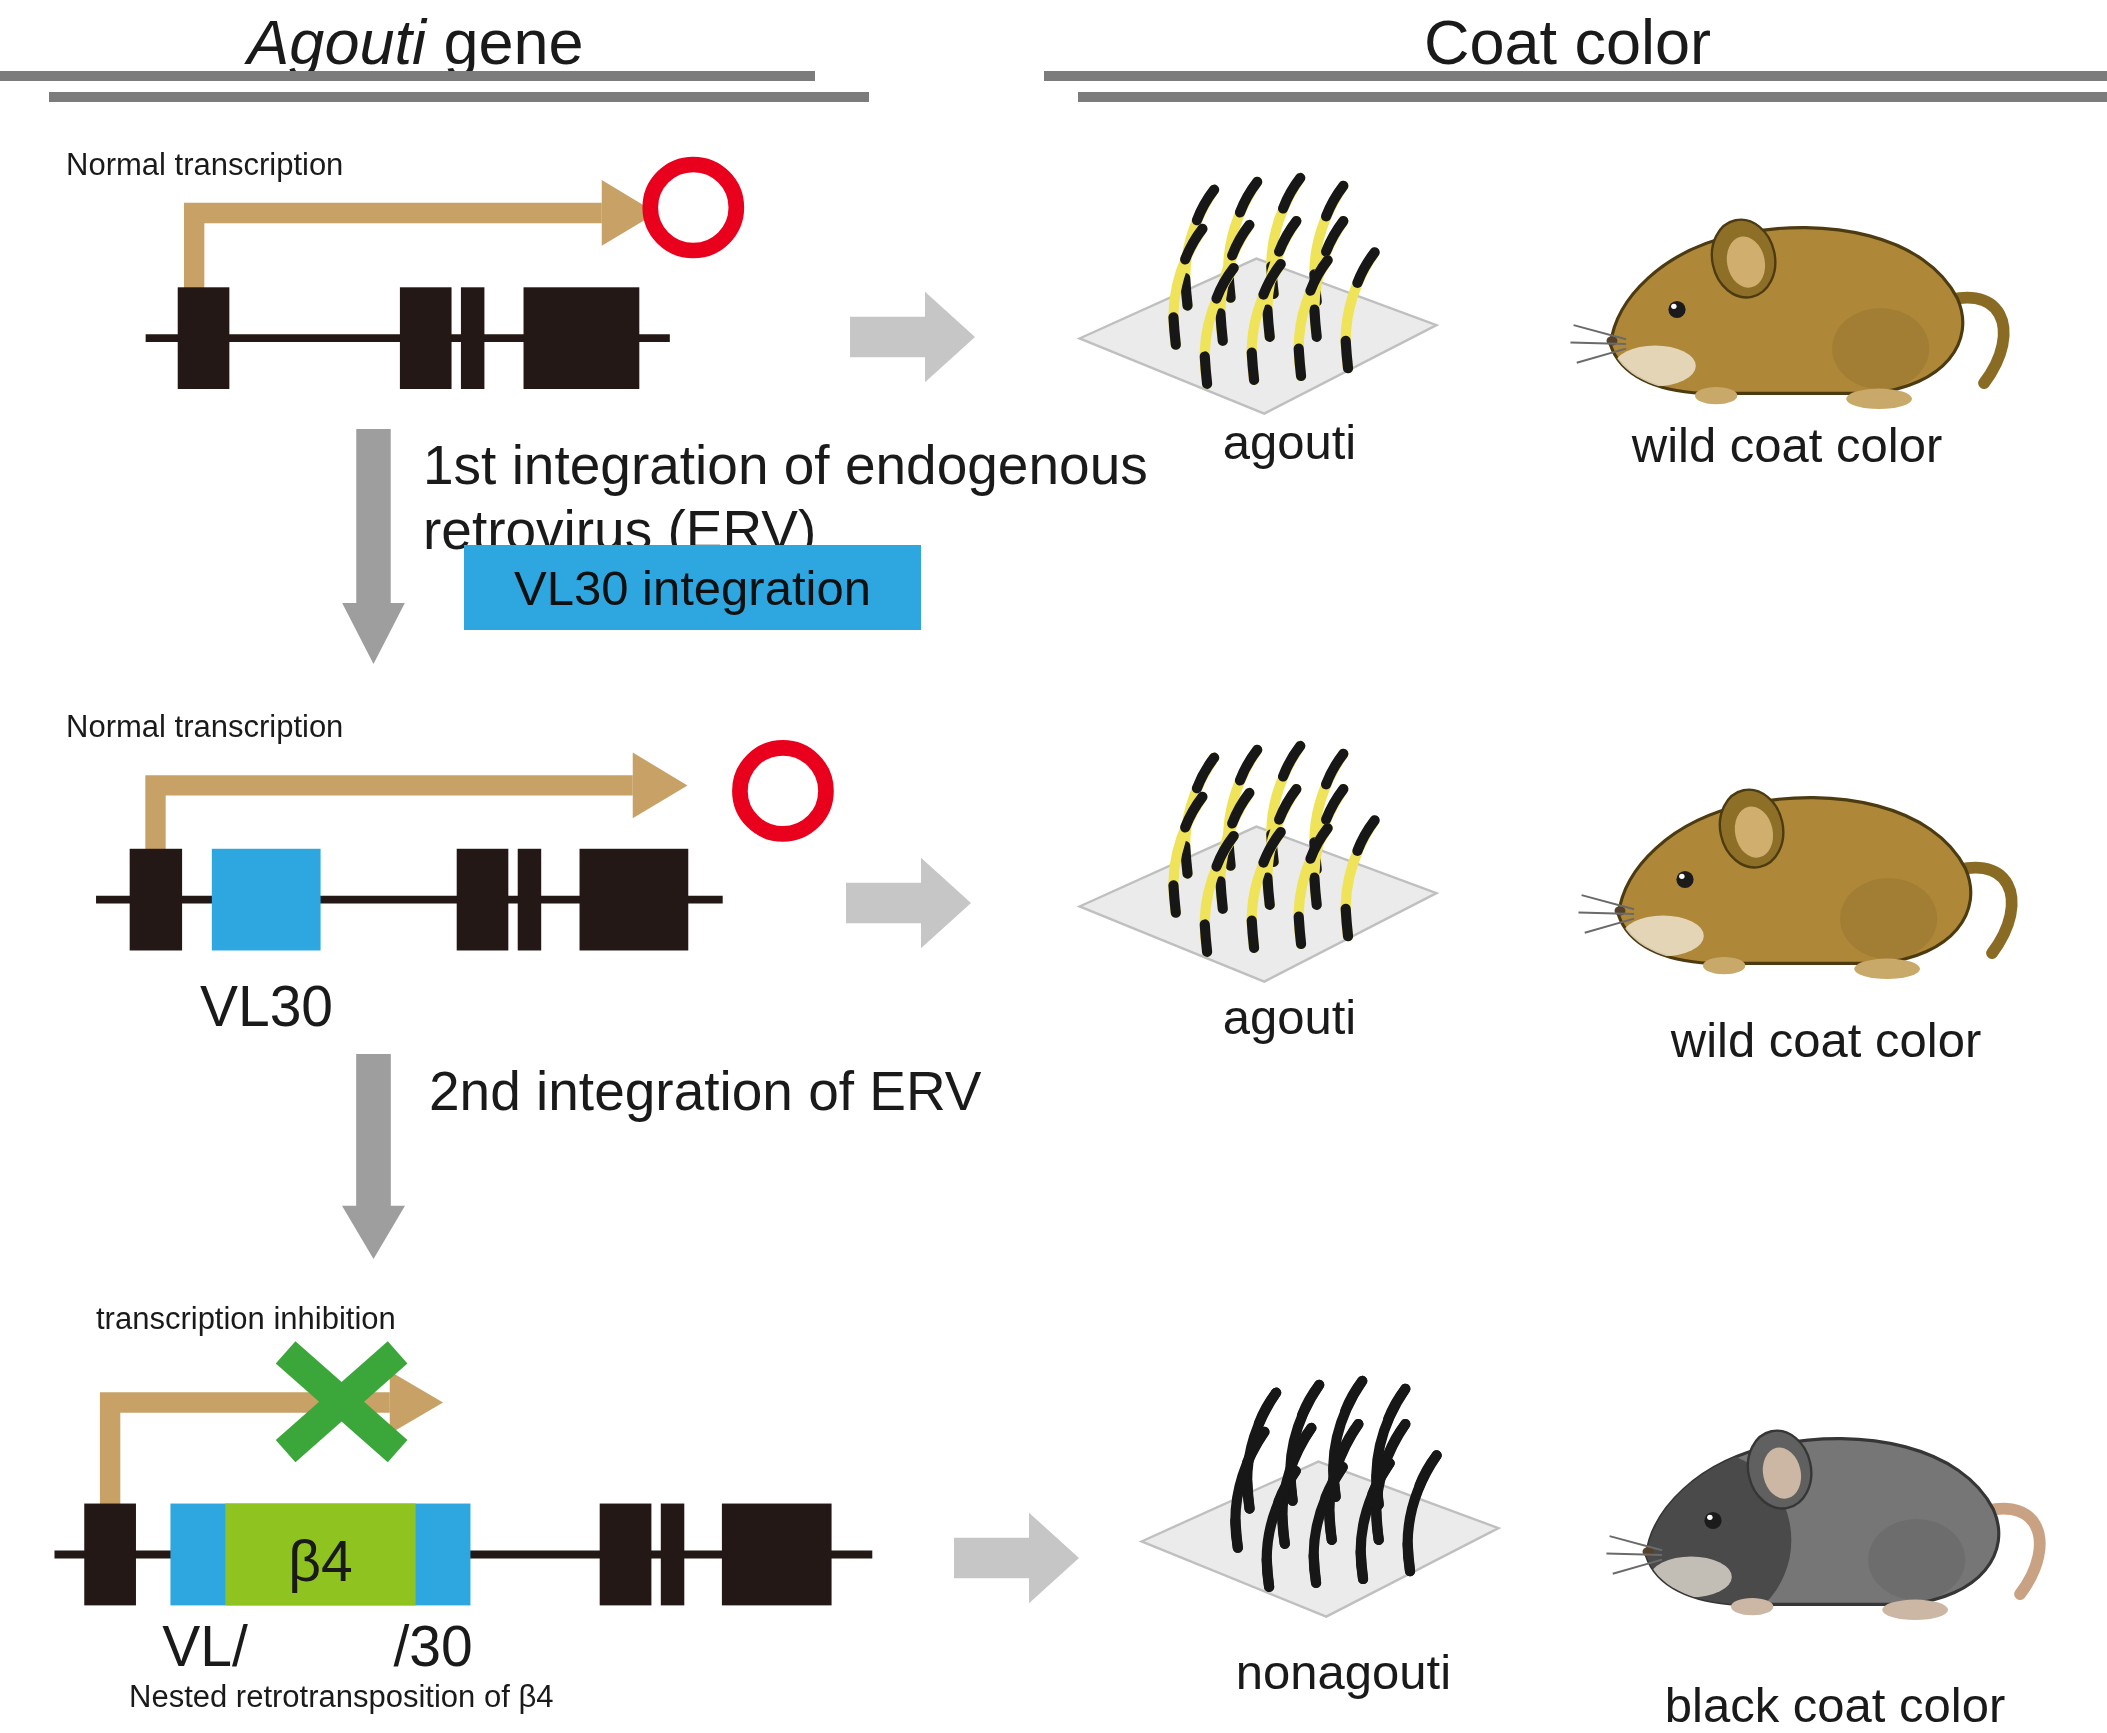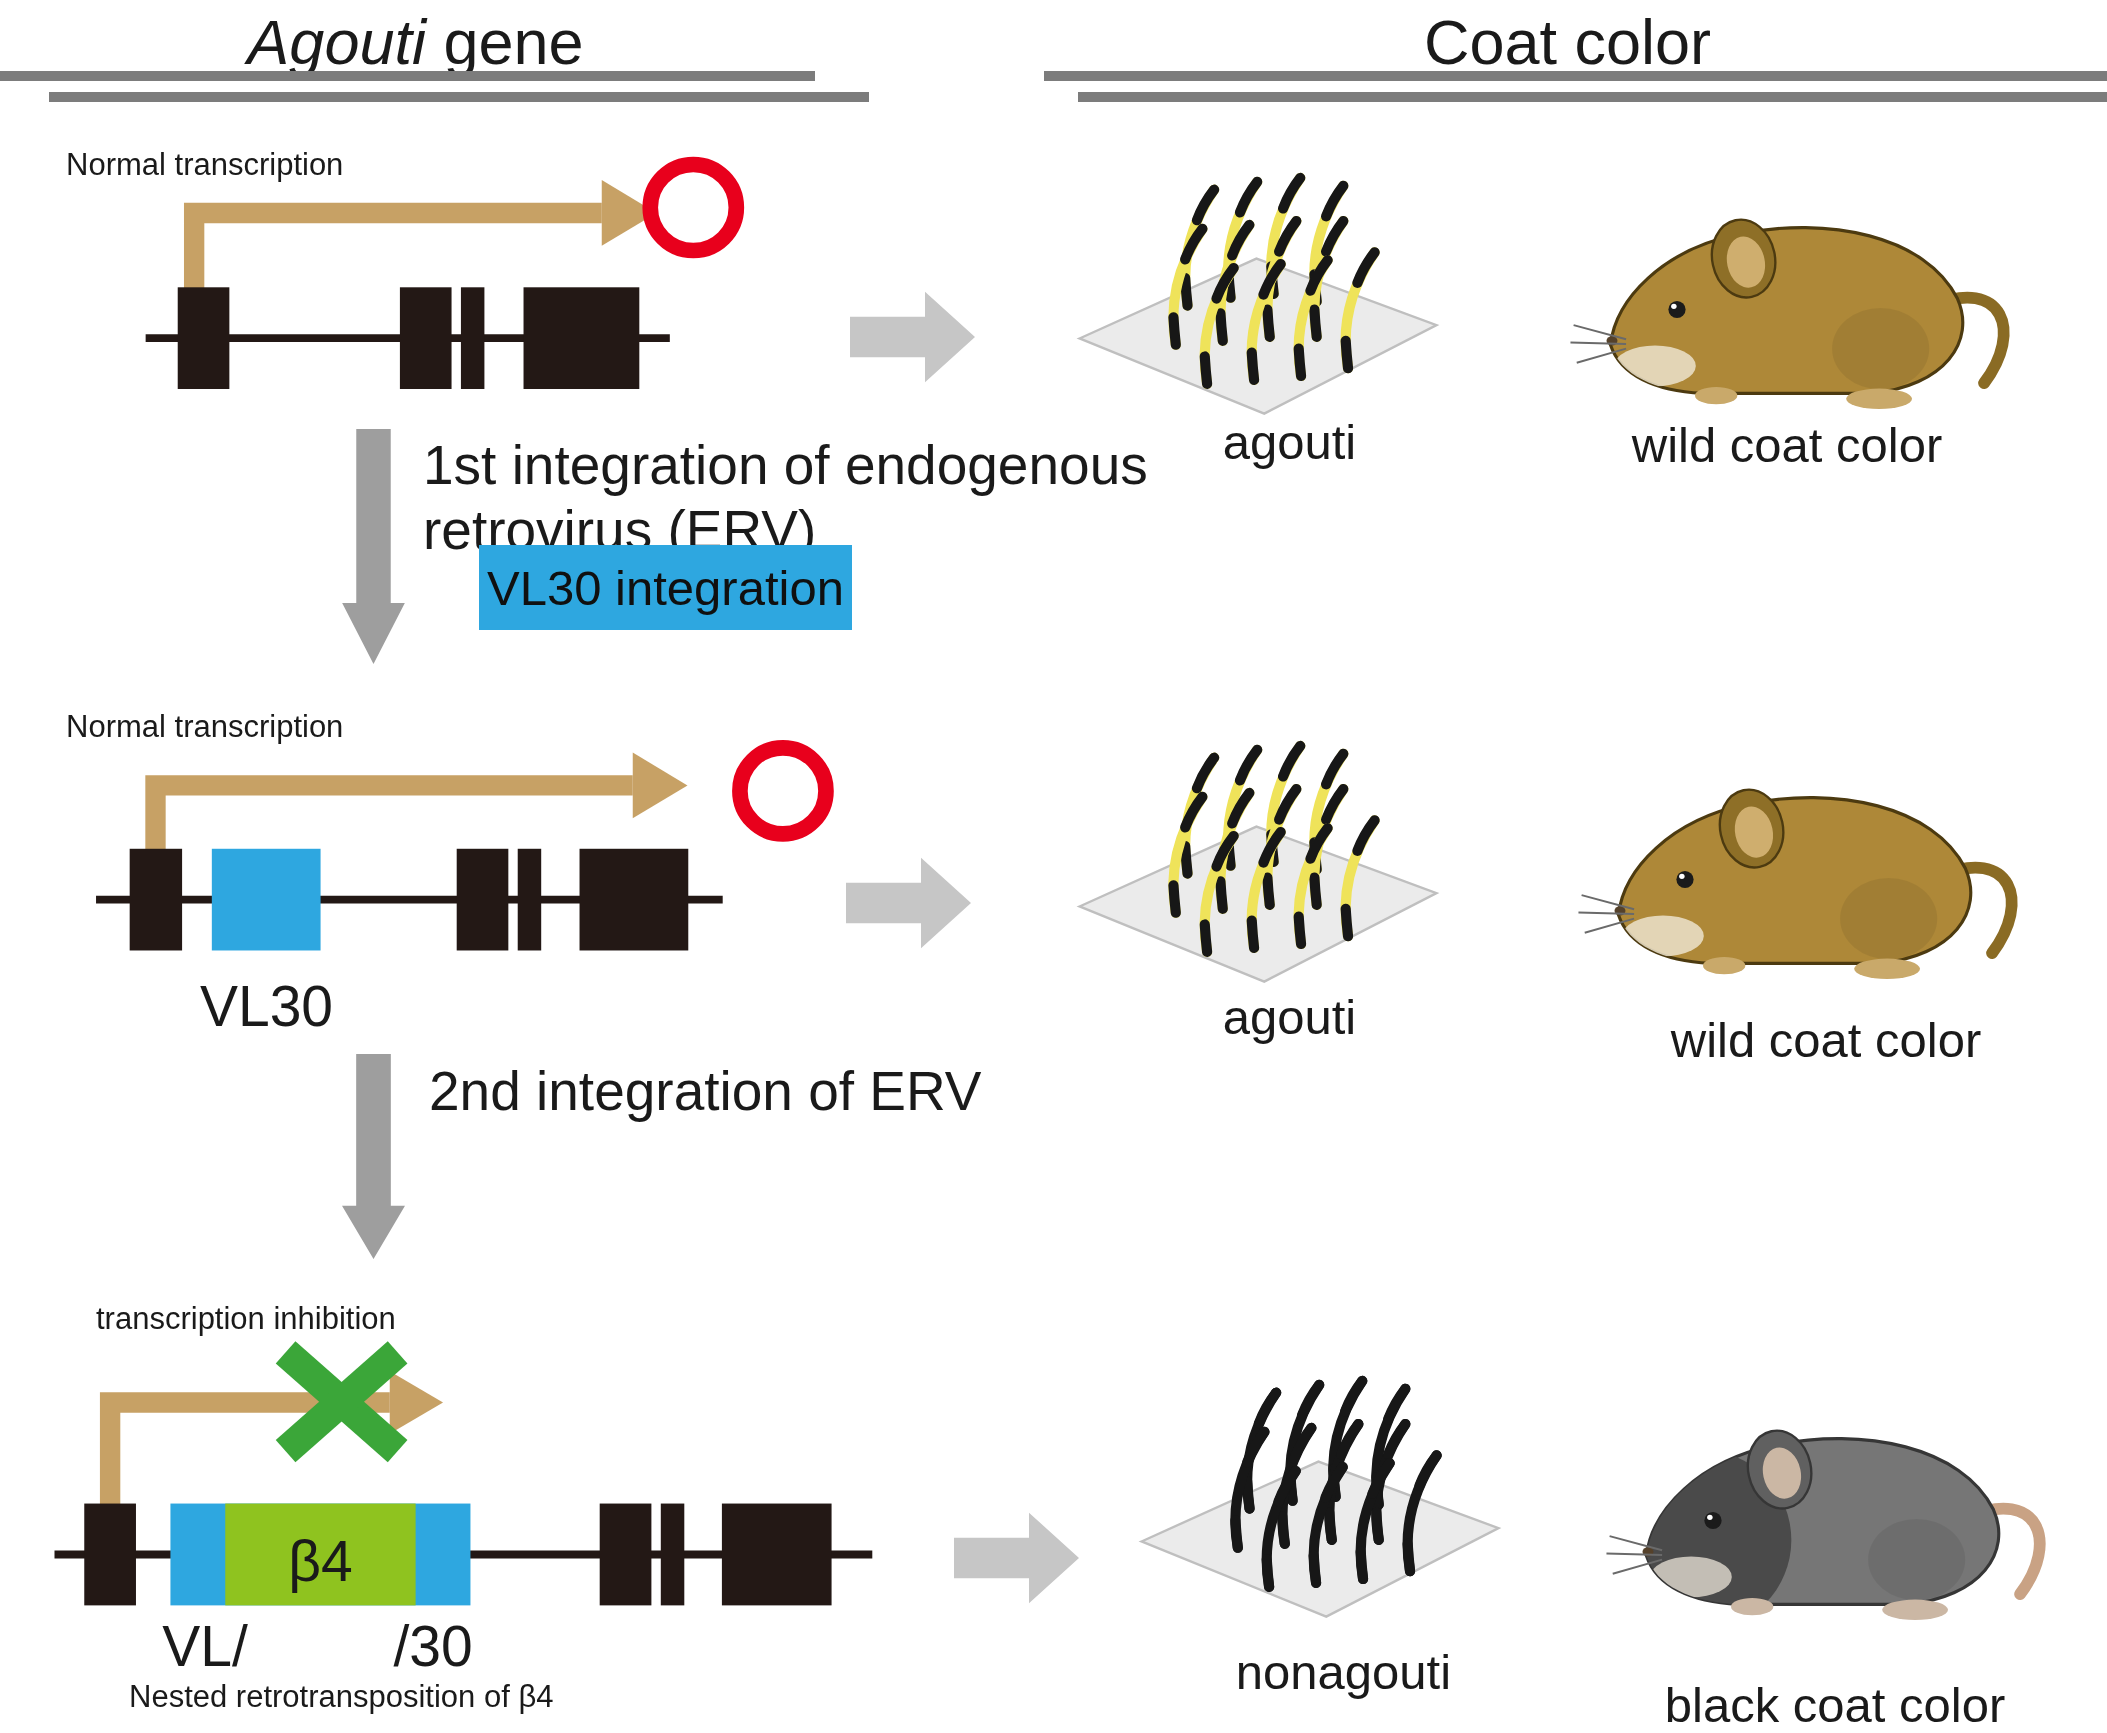--- a/index.html
+++ b/index.html
@@ -146,21 +146,21 @@
   <svg class="abs" style="left:1567px;top:145px" width="455" height="282" viewBox="0 0 580 360">
     <use href="#mouse-shape" class="mouse-brown"></use>
   </svg>
   <div class="caption" style="left:1591px;top:417px;width:392px">wild coat color</div>
 
   <svg class="abs" style="left:342px;top:429px" width="63" height="235" viewBox="0 0 80 300">
     <use href="#down-arrow-shape"></use>
   </svg>
   <div class="note" style="left:423px;top:433px">1st integration of endogenous
 retrovirus (ERV)</div>
-  <div class="stepbox bluebox" style="left:479px;top:545px;width:373px;height:85px">VL30 integration</div>
+  <div class="stepbox bluebox" style="left:464px;top:545px;width:457px;height:85px">VL30 integration</div>
 
   <div class="rowlabel" style="left:66px;top:709px">Normal transcription</div>
 
   <svg class="abs" style="left:47px;top:697px" width="846" height="266" viewBox="0 0 1080 340">
     <path class="stroke-tan" d="M138,214 L138,113 L748,113"></path>
     <polygon class="fill-tan" points="748,71 818,113 748,155"></polygon>
     <circle class="ring" cx="940" cy="120" r="55"></circle>
     <line class="gene-line" x1="62" y1="259" x2="863" y2="259"></line>
     <rect class="exon" x="105" y="194" width="67" height="130"></rect>
     <rect class="fill-blue" x="210" y="194" width="139" height="130"></rect>

